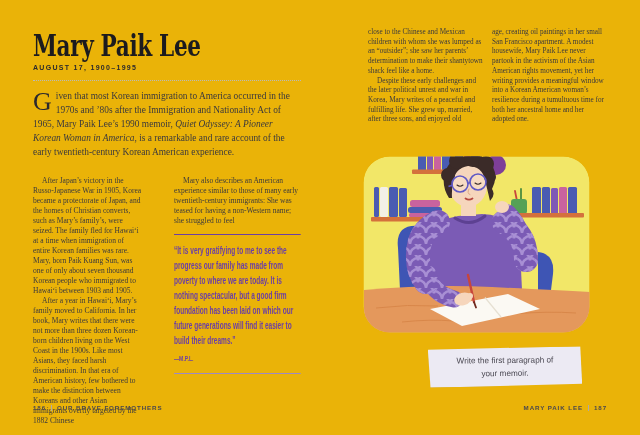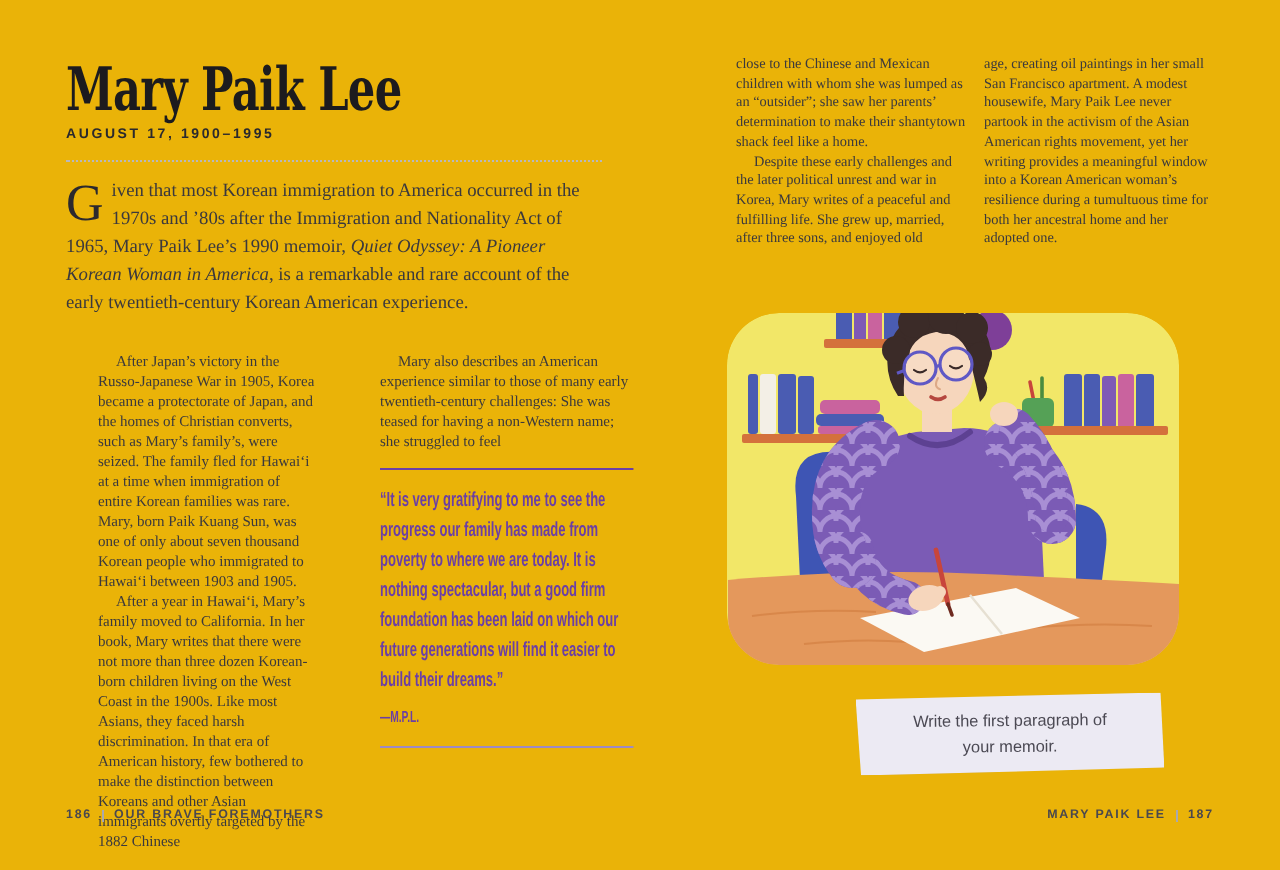--- a/index.html
+++ b/index.html
@@ -10,21 +10,21 @@
   .title{white-space:nowrap;height:28px;}
   .title-text{display:inline-block;transform:scaleX(.72);transform-origin:0 50%;
               font-family:"DejaVu Serif",serif;font-weight:bold;font-size:30px;
               letter-spacing:-.5px;color:var(--title_color);line-height:28px;}
   .dates{margin-top:4px;font-family:"Liberation Sans",sans-serif;font-weight:bold;
          font-size:7px;letter-spacing:1.3px;color:#2a292d;}
   .dotted-rule{margin-top:9px;border-top:1.6px dotted #b8b8bd;}
   .intro{margin-top:8px;font-size:9.4px;line-height:14px;color:var(--body_color);}
   .dropcap{float:left;font-size:26px;line-height:22px;padding:2px 4px 0 0;color:#2b292e;}
   .book-italic{font-style:italic;}
-  .columns{position:absolute;left:16px;top:144px;width:268px;display:flex;gap:32px;}
+  .columns{position:absolute;left:0;top:144px;width:268px;display:flex;gap:32px;}
   .col{width:127px;font-size:7.5px;line-height:10px;color:var(--body_color);}
   .col p{margin:0;}
   .col p.indent{text-indent:9px;}
   
   .quote-block{margin-top:8px;width:198px;transform:scaleX(.64);transform-origin:0 0;
                border-top:1.4px solid var(--quote_purple);padding-top:8px;}
   .quote-text{font-family:"Liberation Sans",sans-serif;font-weight:bold;font-size:10.2px;
               line-height:15px;color:var(--quote_purple);}
   .quote-attrib{margin-top:6px;padding-bottom:9px;border-bottom:1.2px solid #9d8ac4;
                 font-family:"Liberation Sans",sans-serif;font-weight:bold;font-size:8px;
@@ -66,21 +66,21 @@
     <div class="intro">
       <span class="dropcap">G</span><span>iven that most Korean immigration to America occurred in the 1970s and ’80s after the Immigration and Nationality Act of 1965, Mary Paik Lee’s 1990 memoir, </span><span class="book-italic">Quiet Odyssey: A Pioneer Korean Woman in America</span><span>, is a remarkable and rare account of the early twentieth-century Korean American experience.</span>
     </div>
 
     <div class="columns">
       <div class="col">
         <p class="indent">After Japan’s victory in the Russo-Japanese War in 1905, Korea became a protectorate of Japan, and the homes of Christian converts, such as Mary’s family’s, were seized. The family fled for Hawai‘i at a time when immigration of entire Korean families was rare. Mary, born Paik Kuang Sun, was one of only about seven thousand Korean people who immigrated to Hawai‘i between 1903 and 1905.</p>
         <p class="indent">After a year in Hawai‘i, Mary’s family moved to California. In her book, Mary writes that there were not more than three dozen Korean-born children living on the West Coast in the 1900s. Like most Asians, they faced harsh discrimination. In that era of American history, few bothered to make the distinction between Koreans and other Asian immigrants overtly targeted by the 1882 Chinese</p>
       </div>
       <div class="col">
-        <p class="indent">Mary also describes an American experience similar to those of many early twentieth-century challenges: She was teased for having a non-Western name; she struggled to feel</p>
+        <p class="indent">Mary also describes an American experience similar to those of many early twentieth-century immigrants: She was teased for having a non-Western name; she struggled to feel</p>
         <div class="quote-block">
           <div class="quote-text">“It is very gratifying to me to see the progress our family has made from poverty to where we are today. It is nothing spectacular, but a good firm foundation has been laid on which our future generations will find it easier to build their dreams.”</div>
           <div class="quote-attrib">—M.P.L.</div>
         </div>
       </div>
     </div>
   </div>
 
   <div class="right-cols">
     <div class="rcol">

